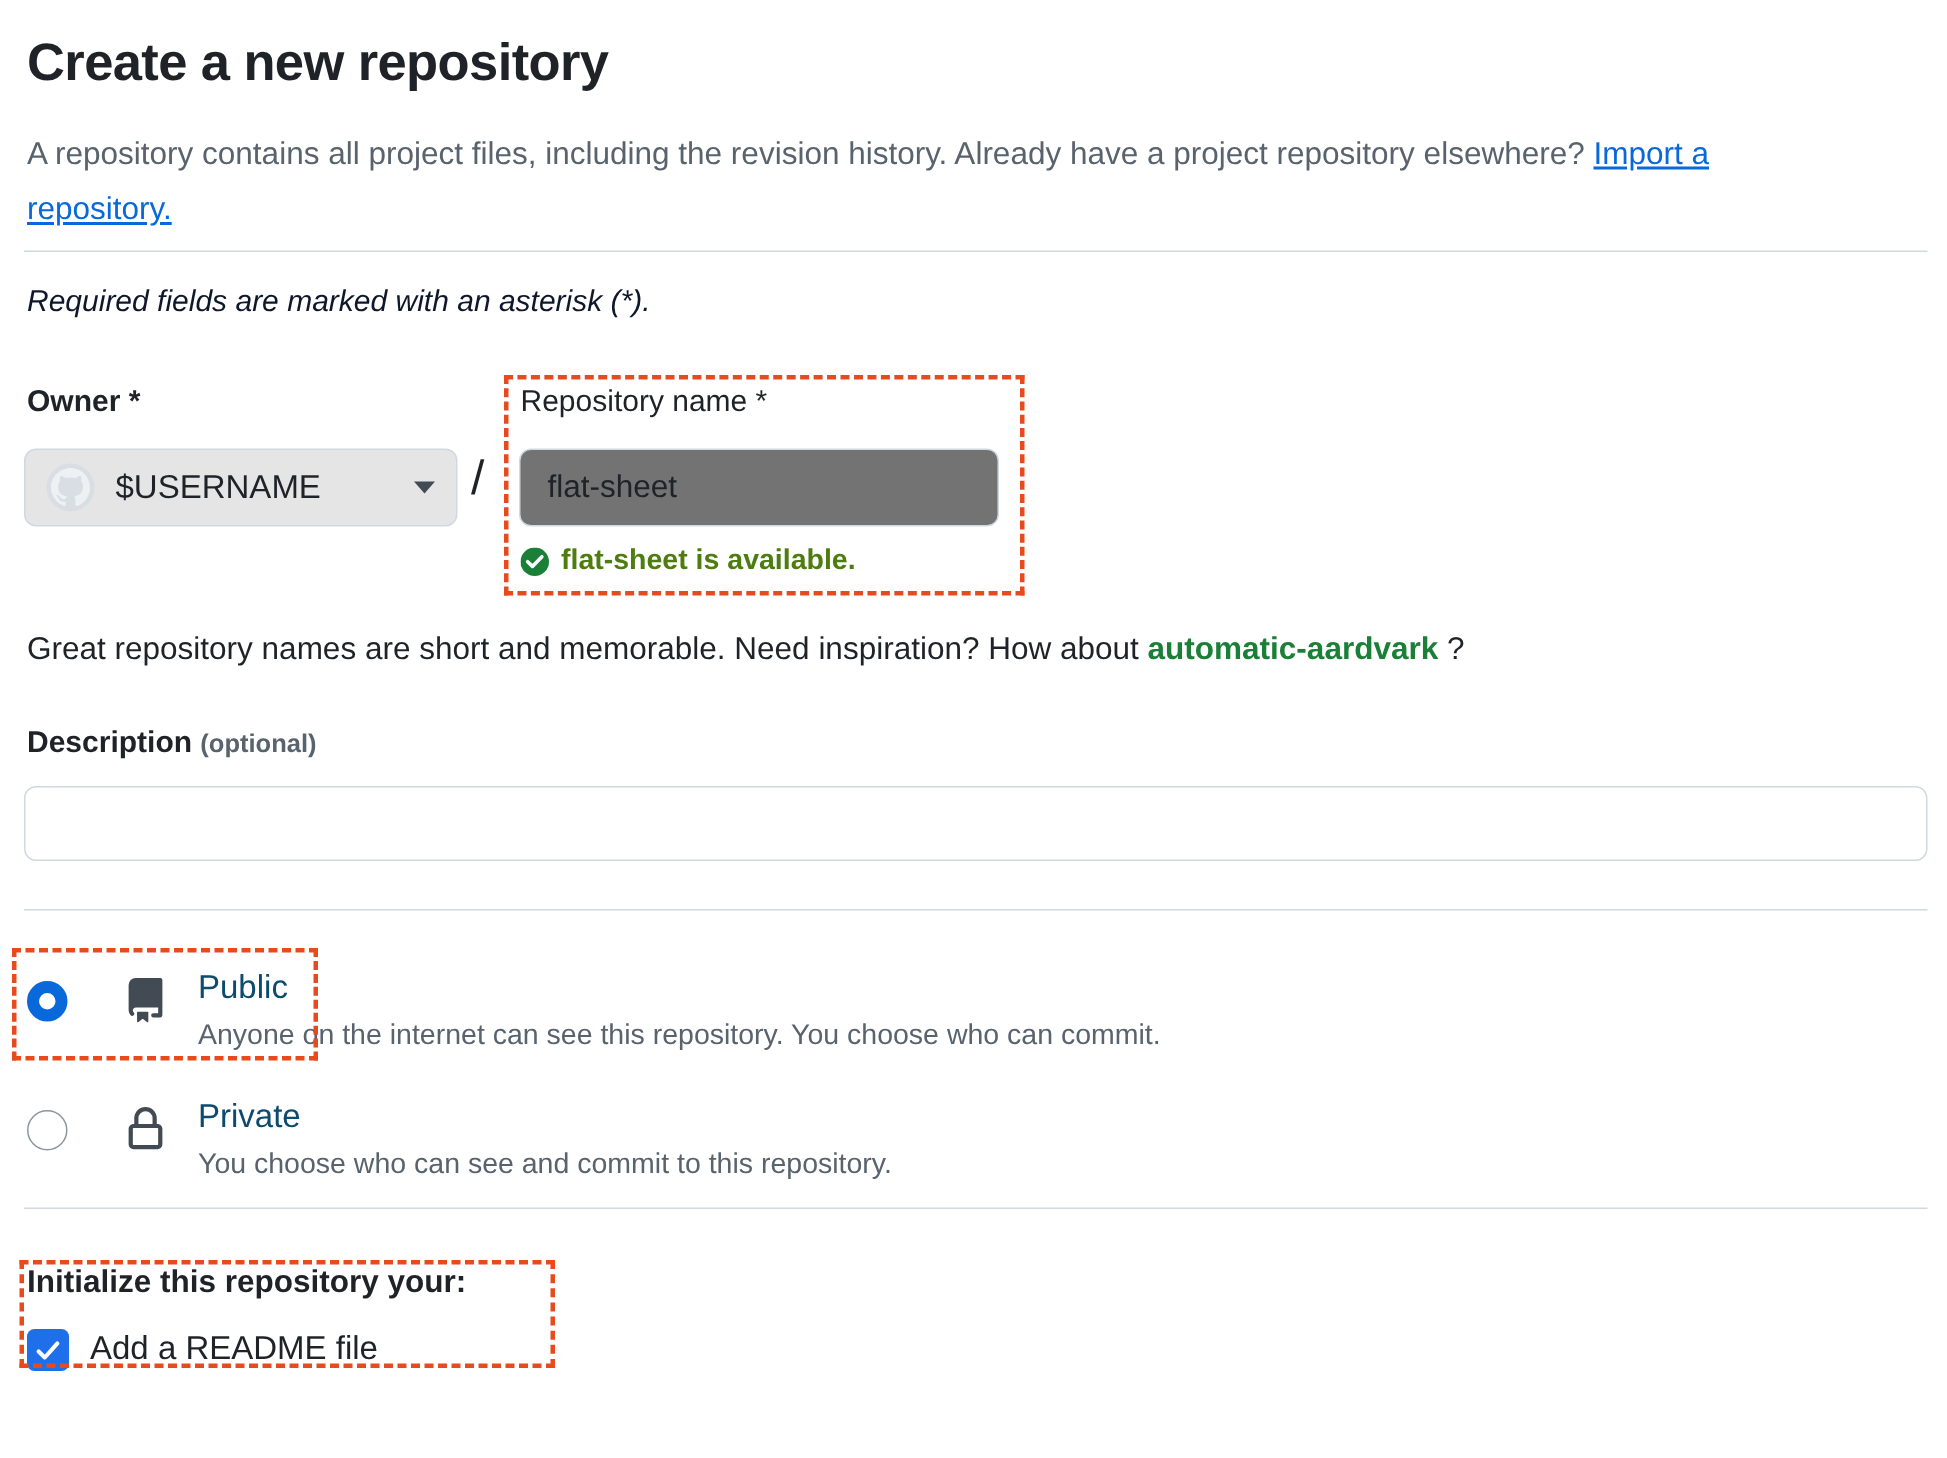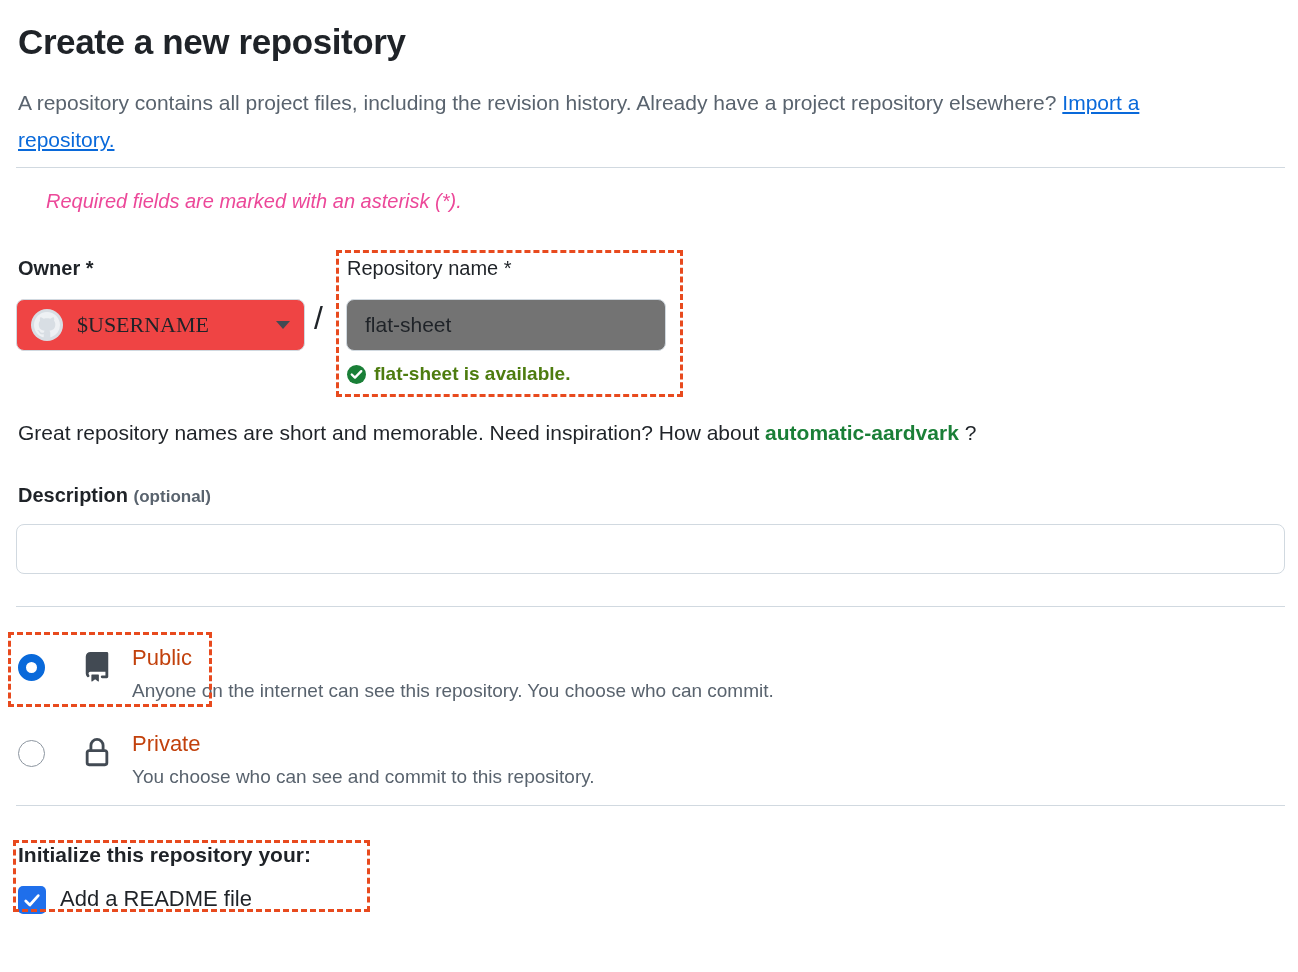--- a/index.html
+++ b/index.html
@@ -54,46 +54,44 @@
   .rule-1 { top: 167px; }
   .rule-2 { top: 606px; }
   .rule-3 { top: 805px; }
 
   .required-note {
     position: absolute;
     left: 18px;
     top: 190px;
     font-size: 20px;
     font-style: italic;
-    color: #ec4899;
-    margin-left: 28px;
+    color: #0f172a;
   }
 
   
   .owner-label {
     position: absolute;
     left: 18px;
     top: 257px;
     font-size: 20px;
     font-weight: bold;
     color: #1f2328;
   }
   .owner-select {
     position: absolute;
     left: 16px;
     top: 299px;
     width: 289px;
     height: 52px;
-    background: #ef4444;
+    background: #e5e5e5;
     border: 1px solid #d1d9e0;
     border-radius: 8px;
     display: flex;
     align-items: center;
     padding: 0 14px;
-    font-family: Liberation Serif, serif;
   }
   .avatar {
     width: 32px; height: 32px;
     border-radius: 50%;
     background: #d8dee4;
     display: flex; align-items: center; justify-content: center;
     flex: none;
   }
   .owner-name {
     margin-left: 14px;
@@ -222,21 +220,21 @@
     height: 34px;
     display: flex;
     align-items: center;
     justify-content: center;
   }
   .vis-name {
     position: absolute;
     left: 132px;
     top: 5px;
     font-size: 22px;
-    color: #c2410c;
+    color: #0c4a6e;
     text-align: right;
   }
   .vis-desc {
     position: absolute;
     left: 132px;
     top: 40px;
     font-size: 19px;
     color: #59636e;
     white-space: nowrap;
   }

